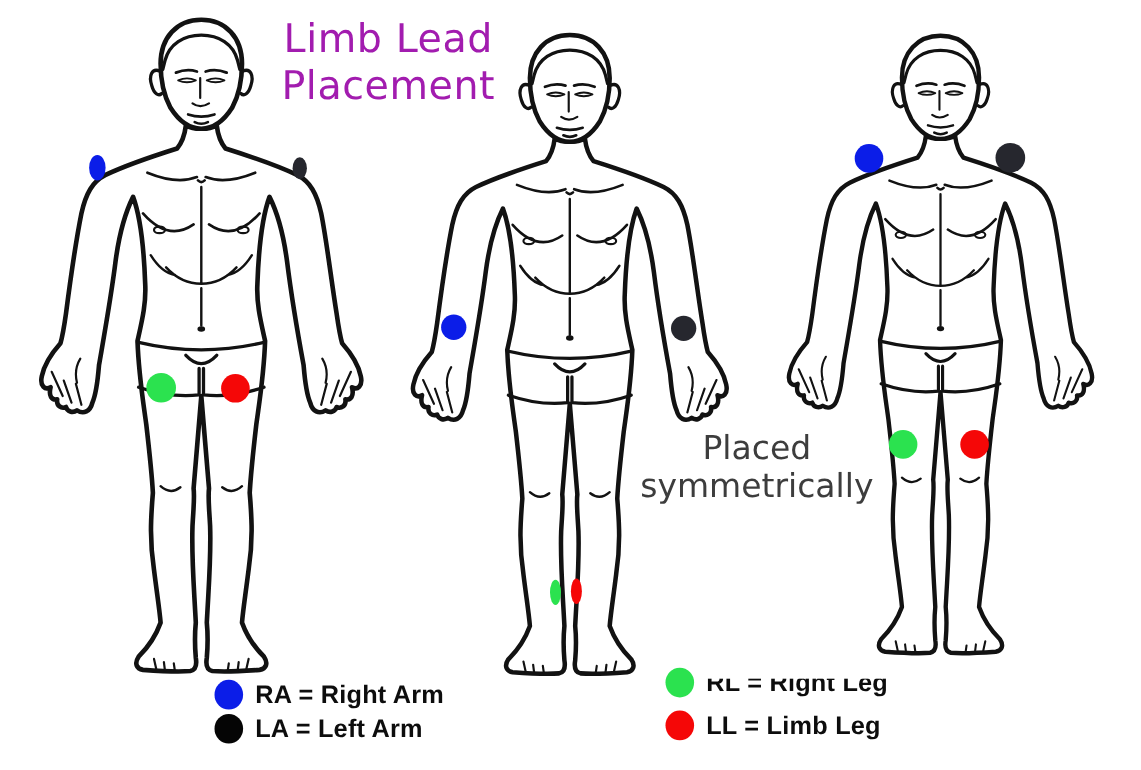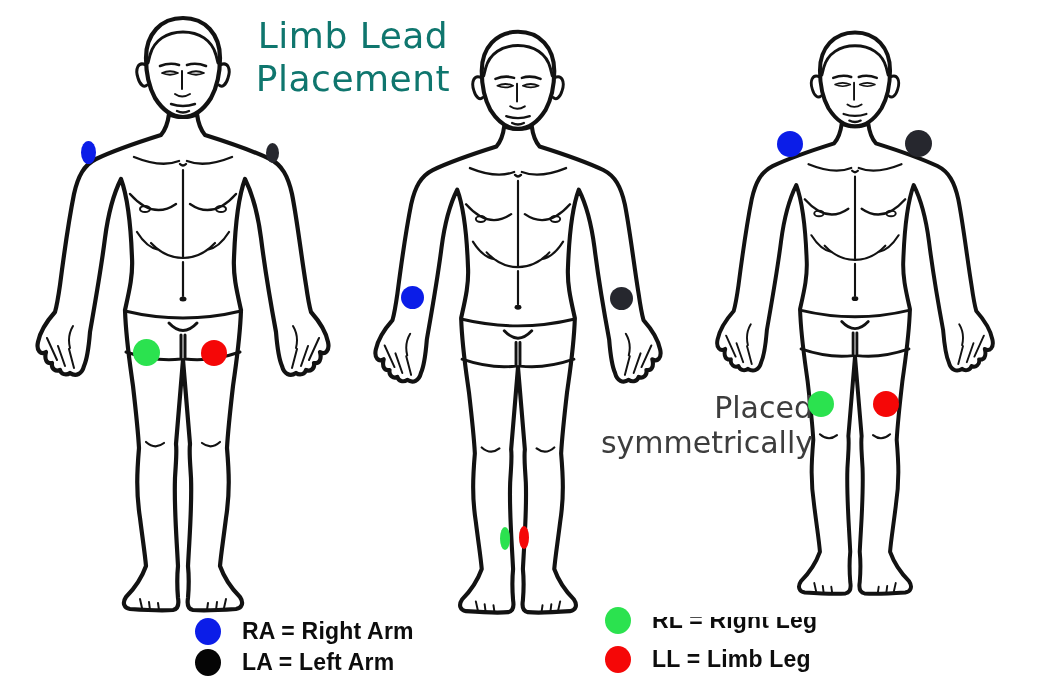--- a/index.html
+++ b/index.html
@@ -17,25 +17,25 @@
     text-align:center;font-family:"DejaVu Sans",sans-serif;
     font-size:36px;line-height:1.2;letter-spacing:.5px;color:#ee0eee;
     white-space:pre-line;
   }
   .annotation{
     position:absolute;z-index:3;text-align:center;
     font-family:"DejaVu Sans",sans-serif;color:#3d3d3d;
     font-size:30px;line-height:1.17;white-space:pre-line;
   }
   #annotation-anywhere{left:227px;top:446px;width:260px;}
-  #annotation-symmetric{left:563px;top:390px;width:250px;text-align:right;}
+  #annotation-symmetric{left:563px;top:390px;width:250px;}
 
   .electrode{position:absolute;border-radius:50%;z-index:4;}
 
-  .legend-row{position:absolute;display:flex;align-items:center;gap:21px;}
+  .legend-row{position:absolute;display:flex;align-items:center;gap:11px;}
   #legend-row-ra{left:195px;top:618px;}
   #legend-row-la{left:195px;top:649px;}
   #legend-row-rl{left:605px;top:607px;}
   #legend-row-ll{left:605px;top:646px;}
   .legend-dot{
     width:26px;height:27px;border-radius:50%;flex:0 0 auto;
     position:relative;z-index:7;background:#000;
   }
   .legend-label{
     font-weight:bold;font-size:23px;color:#0d0d0d;letter-spacing:.2px;
@@ -83,21 +83,21 @@
 
         <path stroke-width="2.2" d="M113,434 Q122,442 131,435 M169,435 Q178,442 187,434"></path>
 
         <path stroke-width="2" d="M107,591 L109,600 M116,594 L117,602 M125,595 L126,602 M193,591 L191,600 M184,594 L183,602 M175,595 L174,602"></path>
 
         <path stroke-width="2" d="M14,330 L24,352 M25,338 L32,358 M36,341 L41,360 M40,318 Q34,328 37,340 M286,330 L276,352 M275,338 L268,358 M264,341 L259,360 M260,318 Q266,328 263,340"></path>
       </g>
     </defs>
   </svg>
 
-  <div id="diagram-title" style="color: #0f766e;">Limb Lead
+  <div id="diagram-title" style="color: #a21caf;">Limb Lead
 Placement</div>
 
   <svg id="figure-1" class="figure-svg" viewBox="0 0 300 610">
       <use href="#male-figure"></use>
     </svg>
   <svg id="figure-2" class="figure-svg" viewBox="0 0 300 610">
       <use href="#male-figure"></use>
     </svg>
   <svg id="figure-3" class="figure-svg" viewBox="0 0 300 610">
       <use href="#male-figure"></use>

